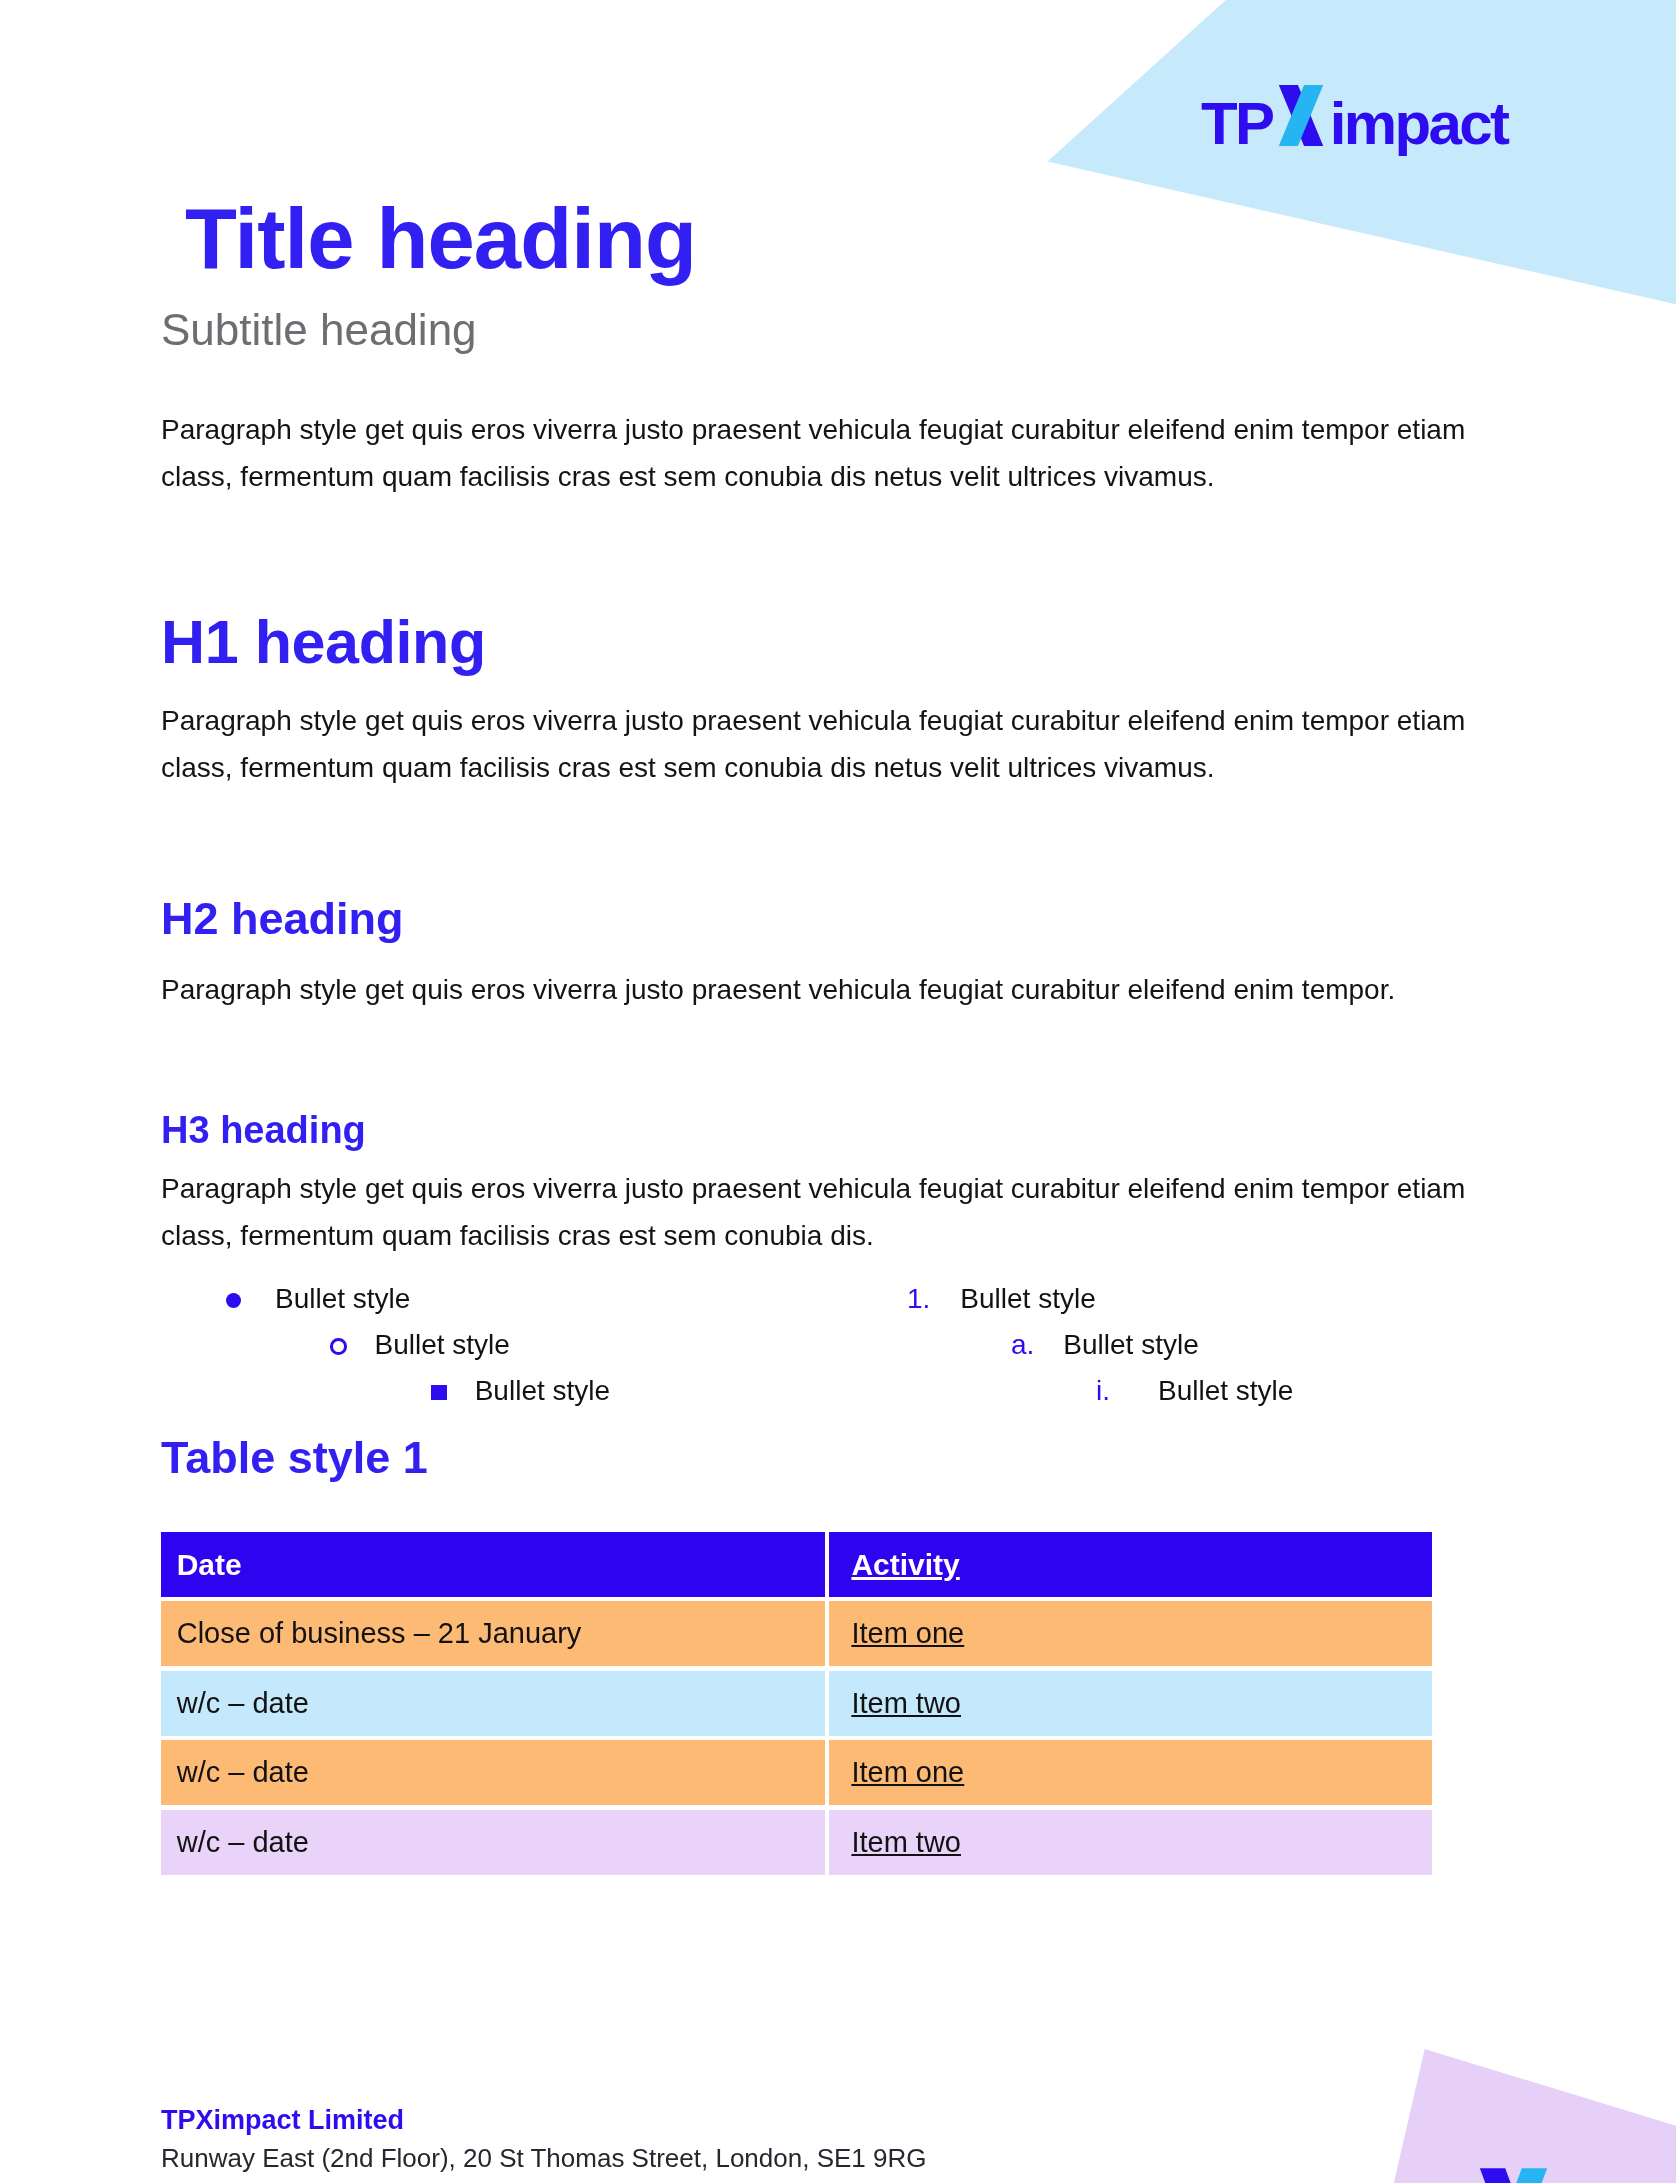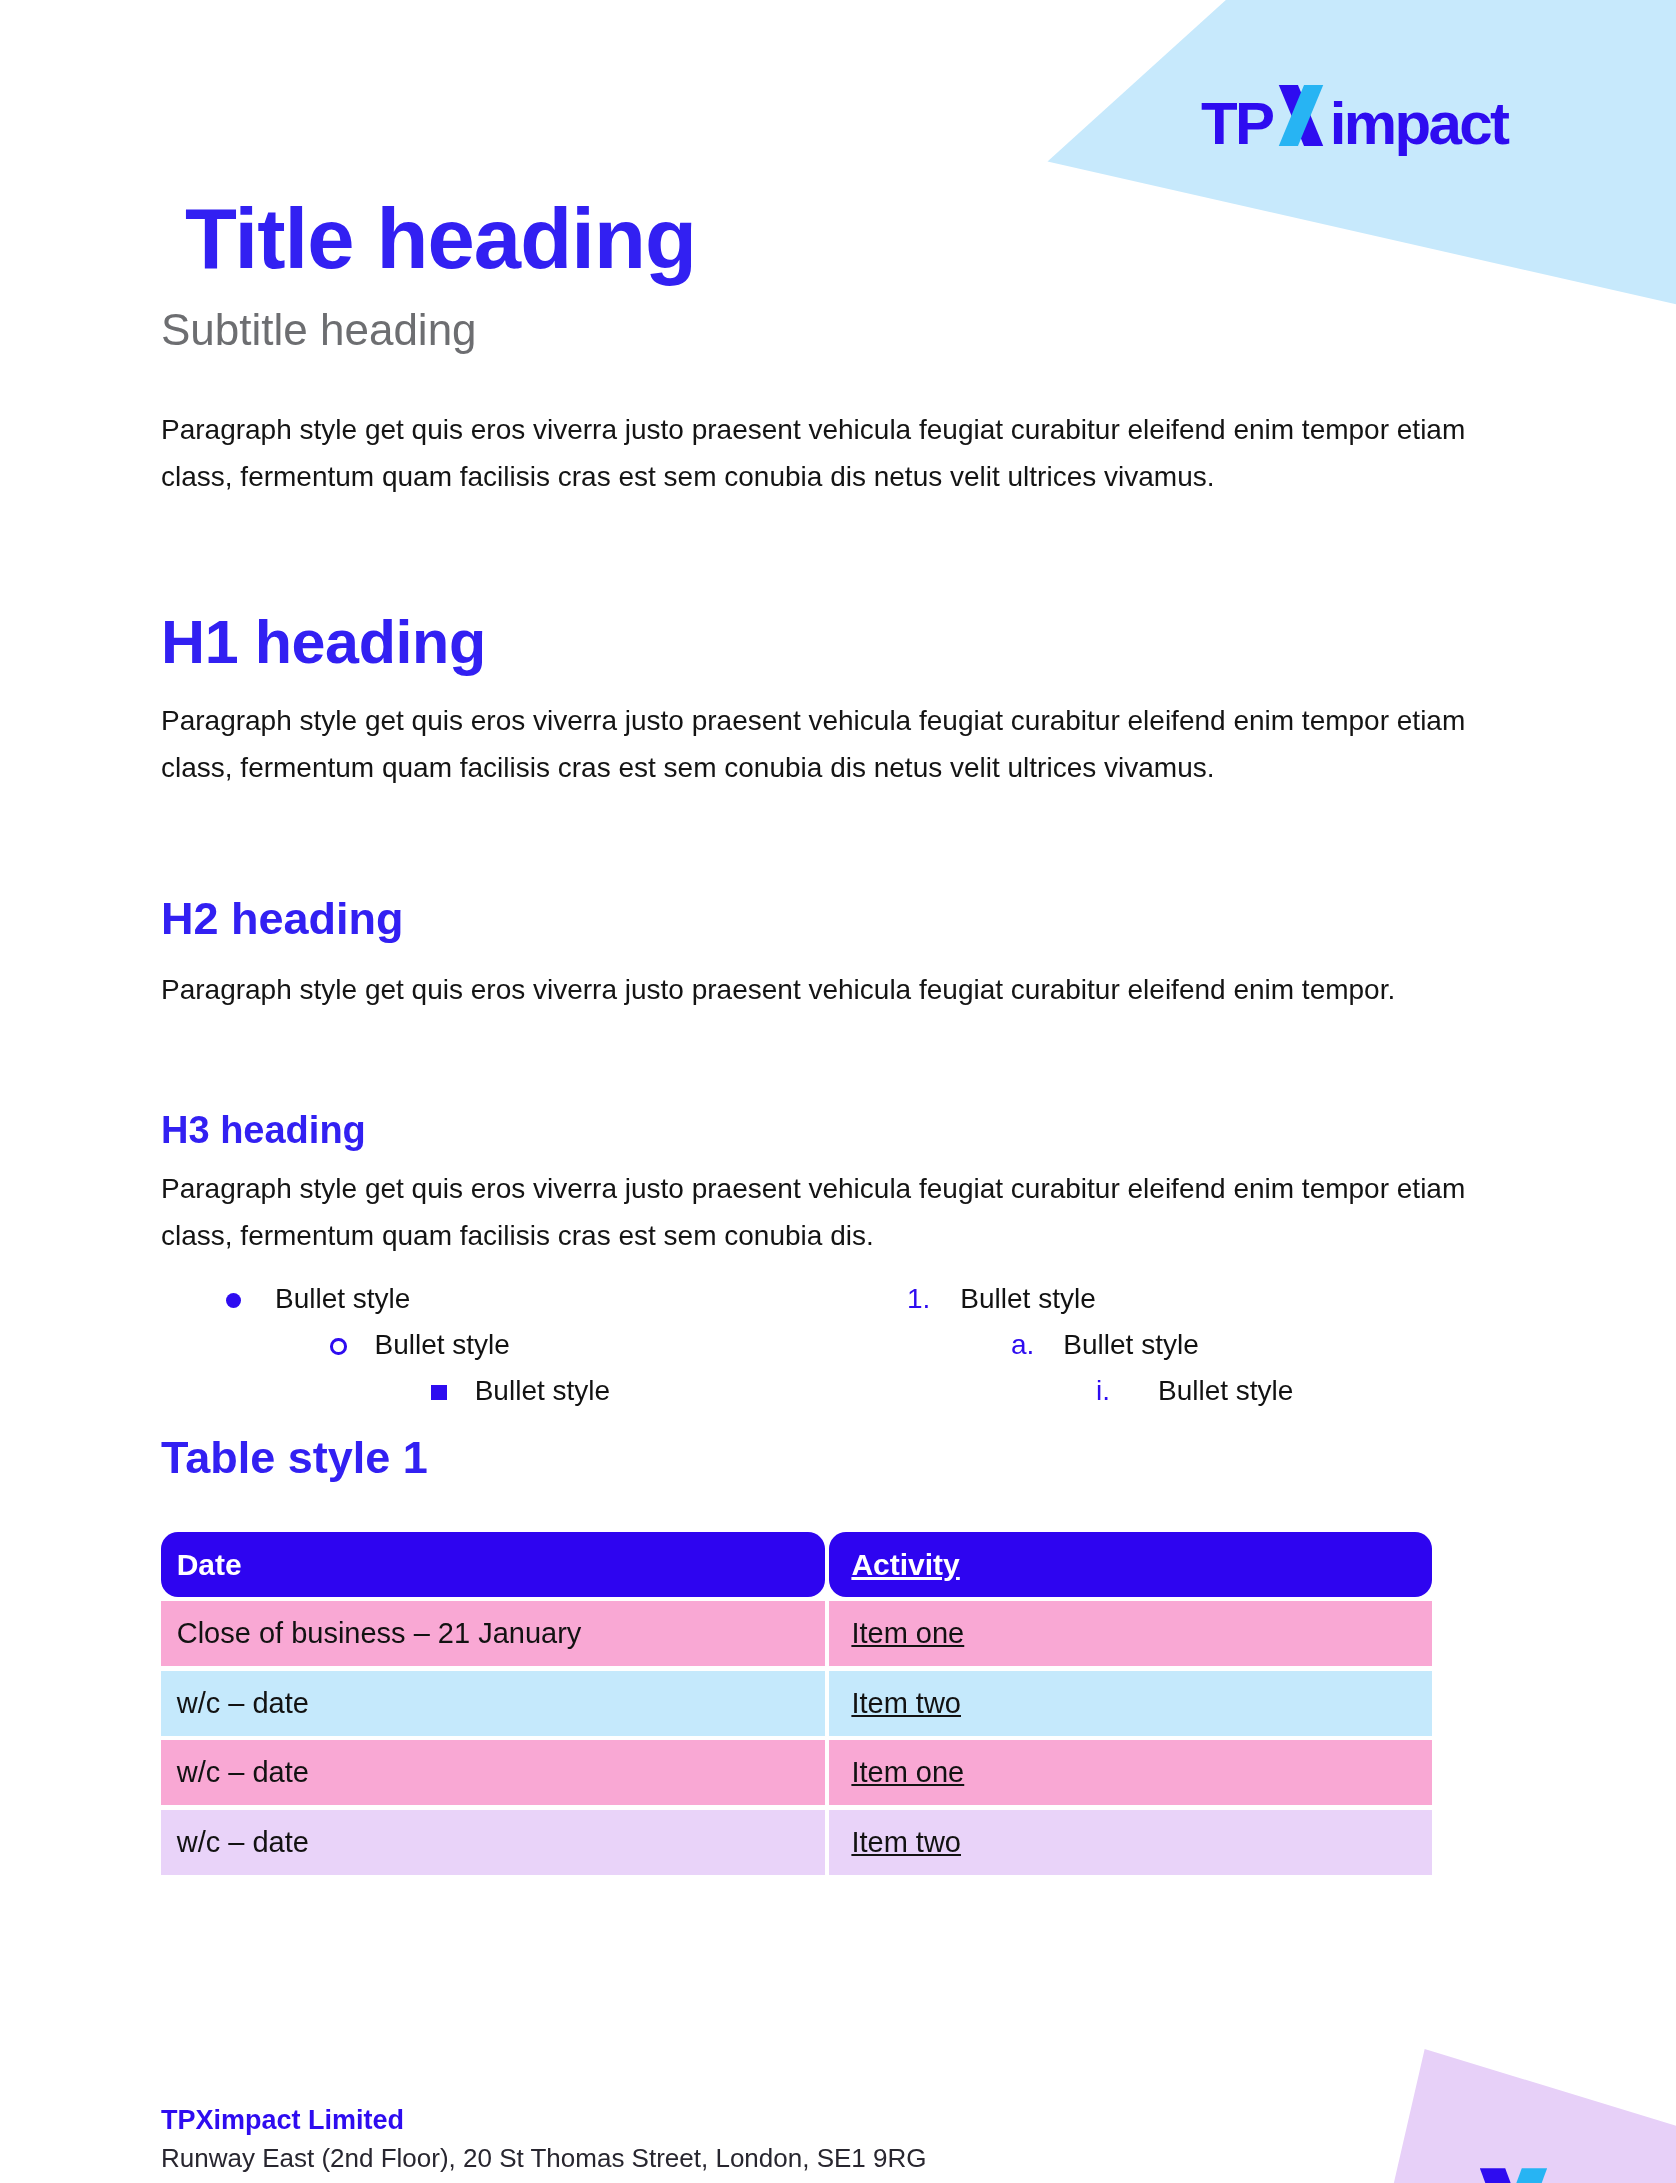--- a/index.html
+++ b/index.html
@@ -48,22 +48,22 @@
   .b-ring{display:inline-block;width:10.5px;height:10.5px;border-radius:50%;border:3.1px solid #2e0cf0;background:transparent;vertical-align:middle;}
   .b-square{display:inline-block;width:15.7px;height:15.7px;background:#2e0cf0;vertical-align:middle;}
   .b-marker{color:#2e0cf0;}
   
   .table-heading{top:1432px;font-size:45px;font-weight:bold;color:#3220f2;line-height:1.15;}
   .table{position:absolute;top:1532px;left:161px;width:1271px;display:flex;flex-direction:column;gap:4.4px;}
   .t-row{display:flex;gap:4.4px;height:65px;}
   .t-cell{display:flex;align-items:center;padding:0 15.7px;font-size:29px;box-sizing:border-box;}
   .t-c1{width:664px;}
   .t-c2{flex:1;padding-left:22px;text-decoration:underline;}
-  .t-head .t-cell{background:#2e04f0;color:#ffffff;font-weight:bold;font-size:30px;border-radius:17px;}
-  .row-white .t-cell{background:#f9a8d4;color:#121212;}
+  .t-head .t-cell{background:#2e04f0;color:#ffffff;font-weight:bold;font-size:30px;}
+  .row-white .t-cell{background:#fdba74;color:#121212;}
   .row-lightblue .t-cell{background:#c5e9fc;color:#121212;}
   .row-purple .t-cell{background:#5c04e8;color:#ffffff;font-weight:bold;font-size:30px;}
   .row-lavender .t-cell{background:#e9d3f9;color:#121212;}
   
   .footer{position:absolute;top:2101px;left:161px;}
   .footer-company{font-size:27px;font-weight:bold;color:#2e0cf0;line-height:39px;}
   .footer-line{font-size:26px;color:#28262f;line-height:36px;}
   .x-mark{position:absolute;top:2168px;left:1472px;}
 </style>
 </head>

